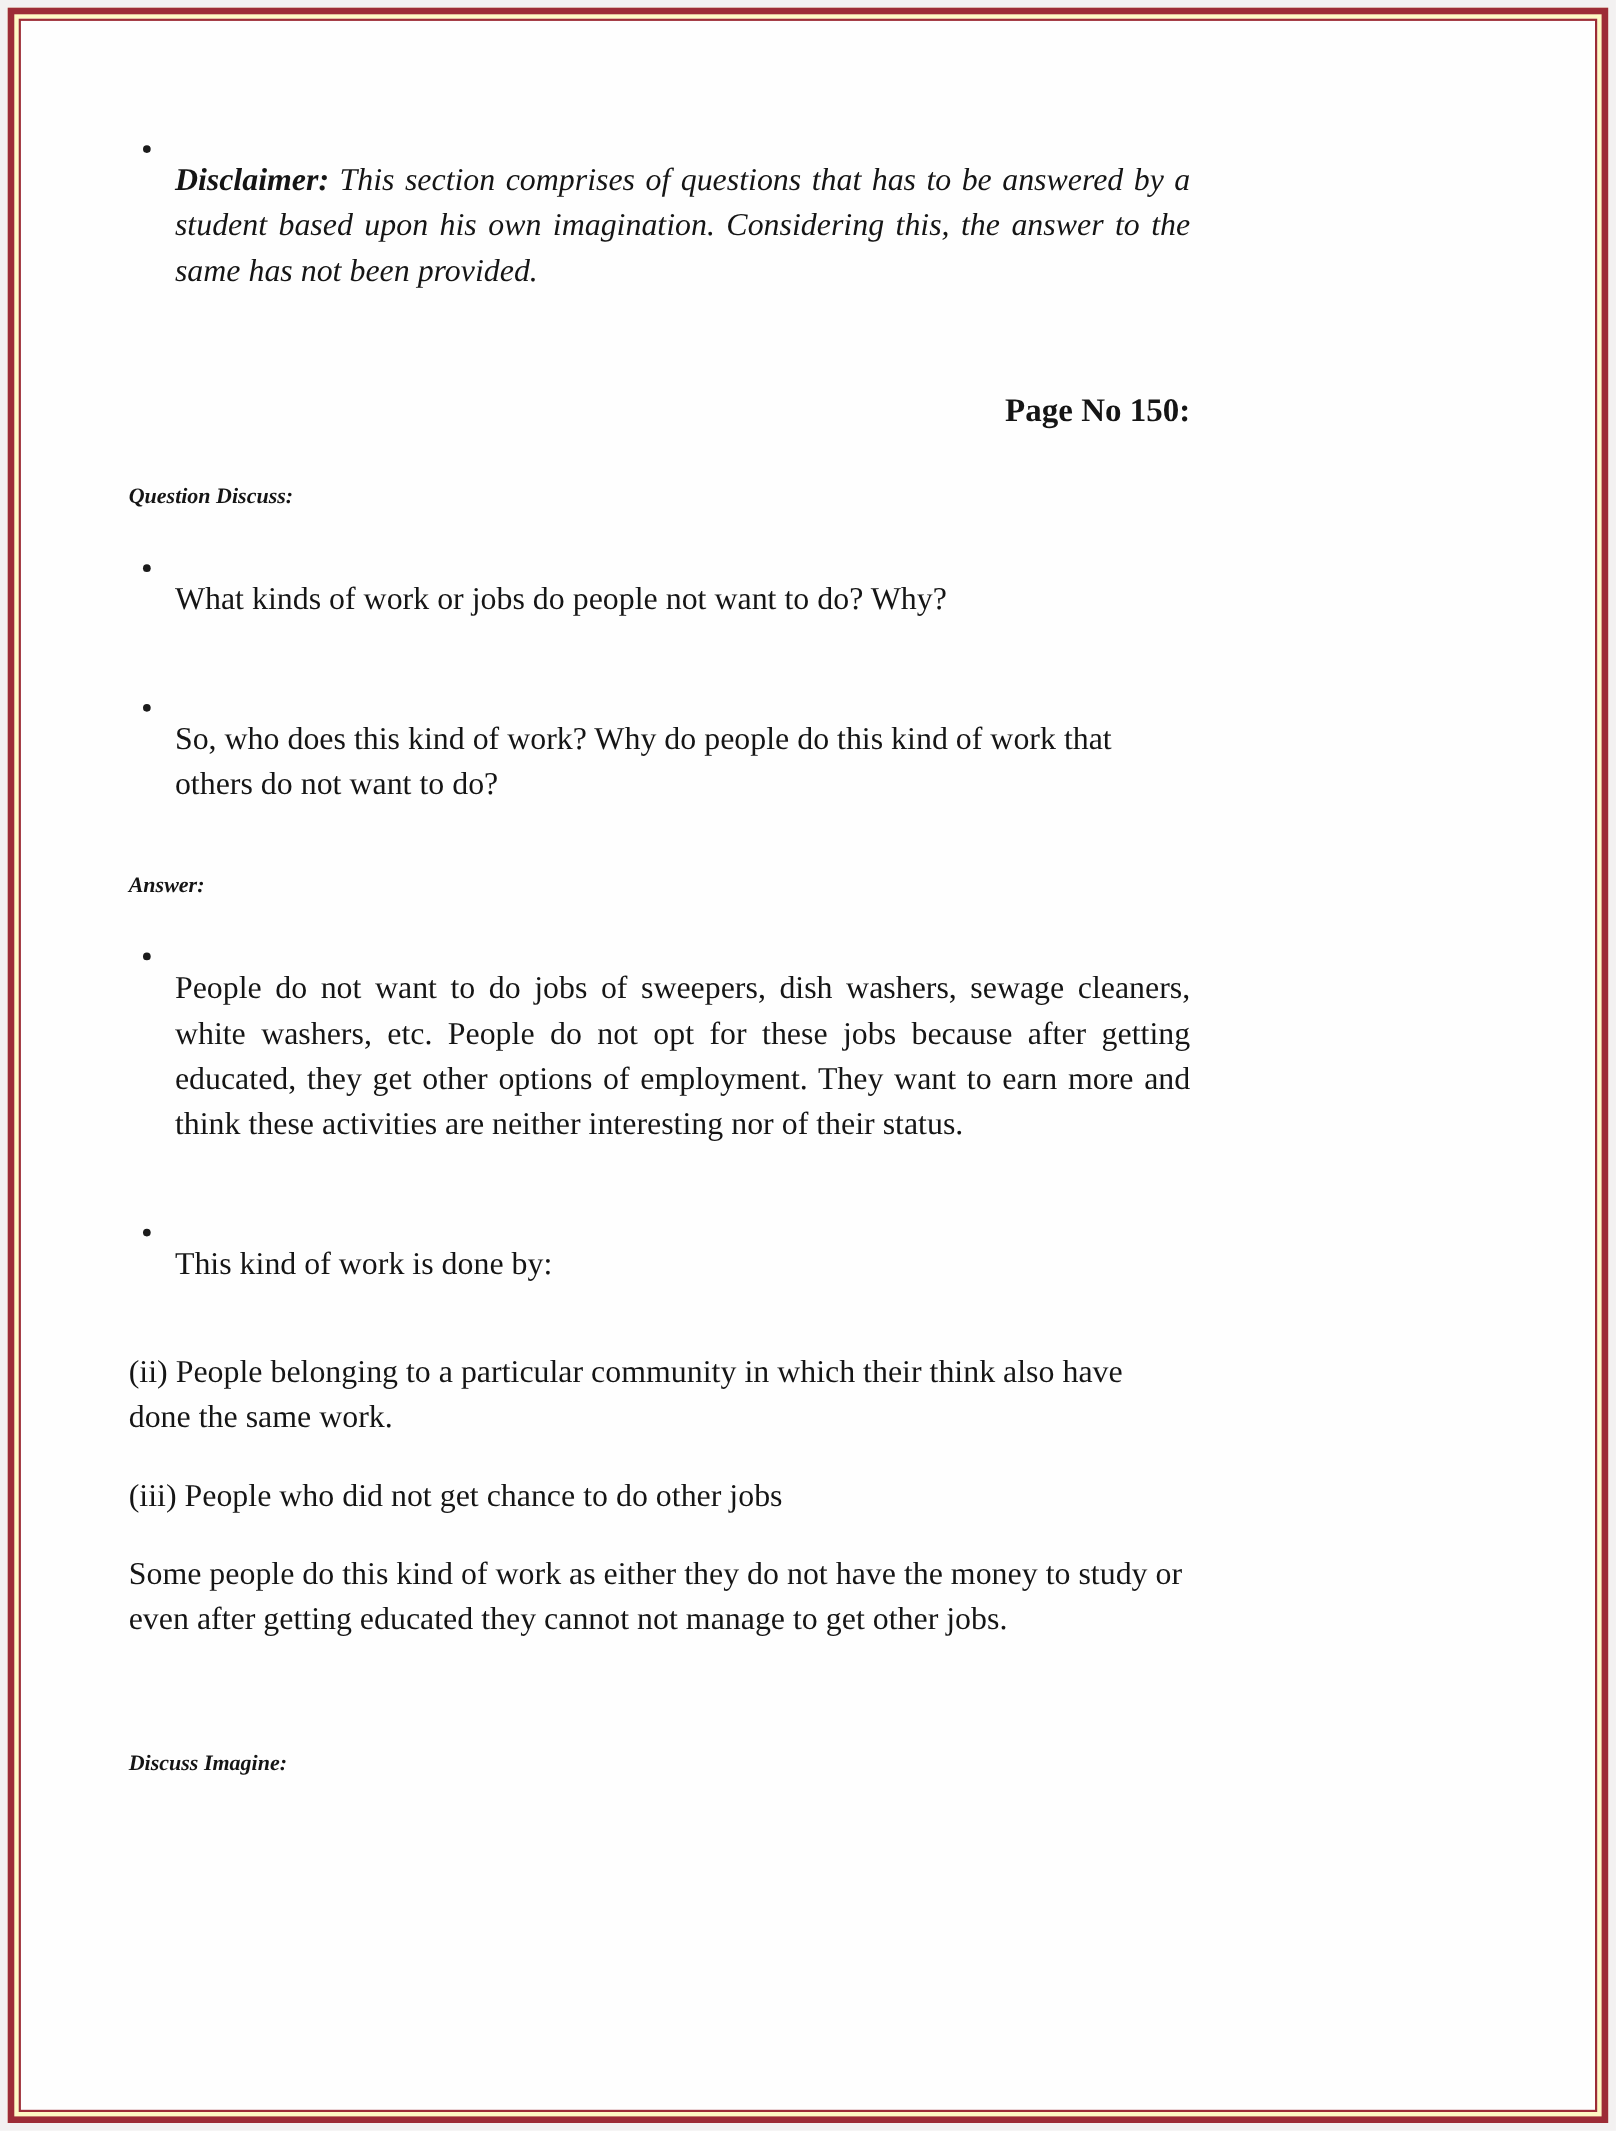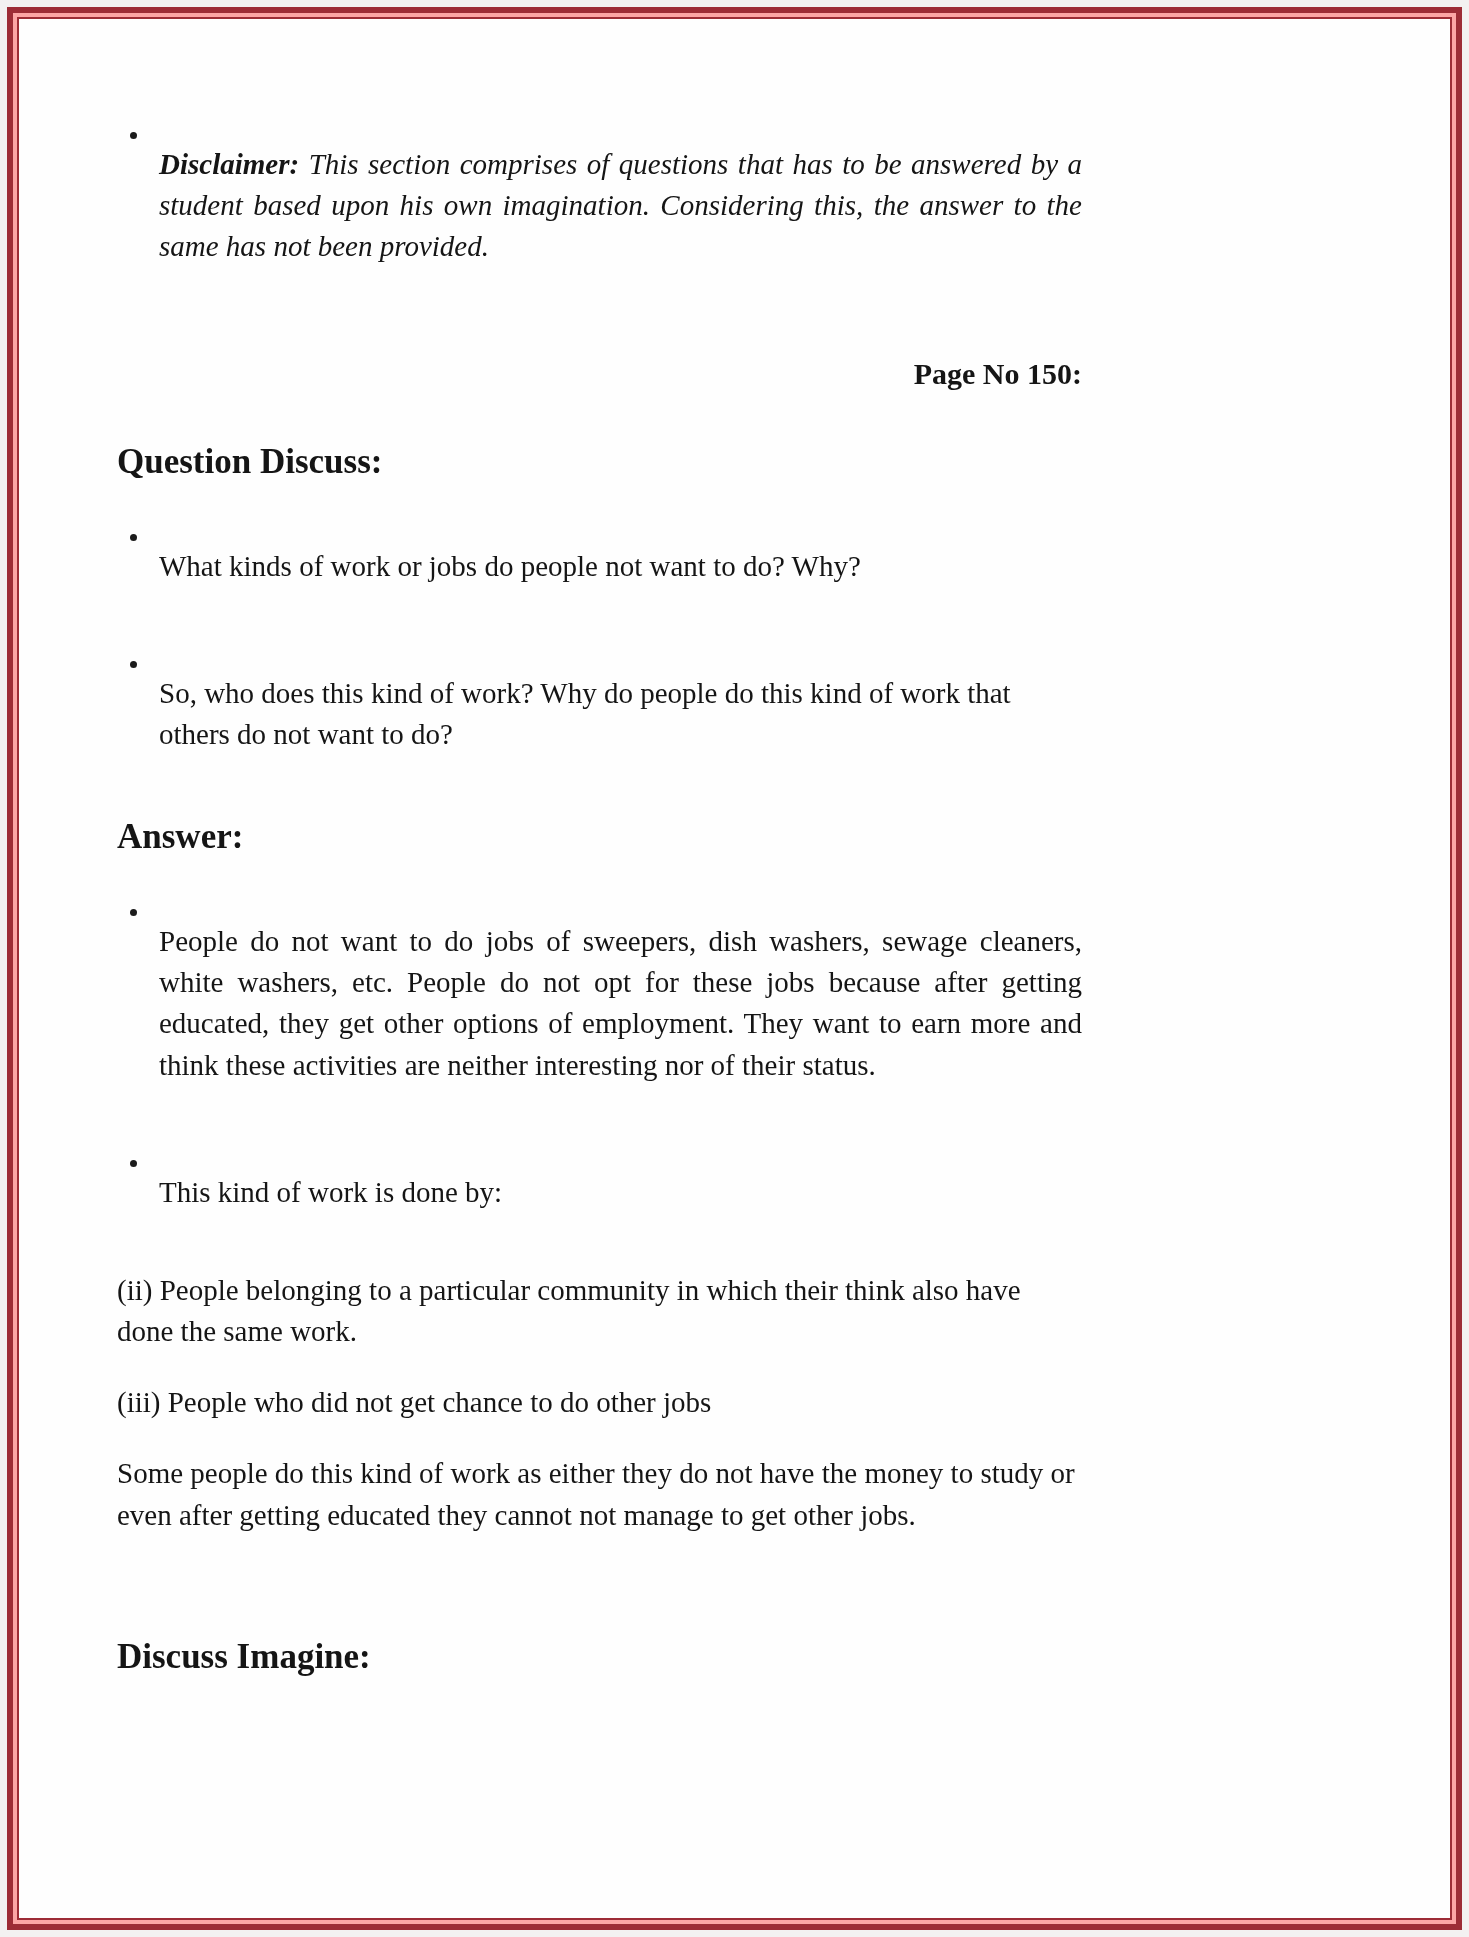--- a/index.html
+++ b/index.html
@@ -9,21 +9,21 @@
     height: 1937px;
     background: #f3f1f1;
     position: relative;
     font-family: "Liberation Serif", "DejaVu Serif", serif;
     color: #151515;
   }
   .outer-frame {
     position: absolute;
     top: 7px; left: 7px; right: 7px; bottom: 7px;
     border: 6px solid #9d2c36;
-    background: #fca5a5;
+    background: #fef9c3;
   }
   .inner-frame {
     position: absolute;
     top: 4px; left: 4px; right: 4px; bottom: 4px;
     border: 2px solid #9d2c36;
     background: #fefefe;
   }
   .content {
     position: absolute;
     top: 0; left: 0; right: 0; bottom: 0;
@@ -59,22 +59,23 @@
     font-style: italic;
   }
   .page-heading {
     text-align: right;
     font-weight: bold;
     font-size: 30px;
     margin: 0 0 42px 0;
   }
   .section-label {
     font-weight: bold;
-    font-size: 35px;
+    font-size: 20px;
     margin: 16px 0 30px 0;
+    font-style: italic;
   }
   .justify { text-align: justify; }
   .para { margin: 0 0 30px 0; }
   .question-imagine { margin-top: 96px; margin-bottom: 0; }
 </style>
 </head>
 <body>
 
 <div class="outer-frame">
   <div class="inner-frame">

